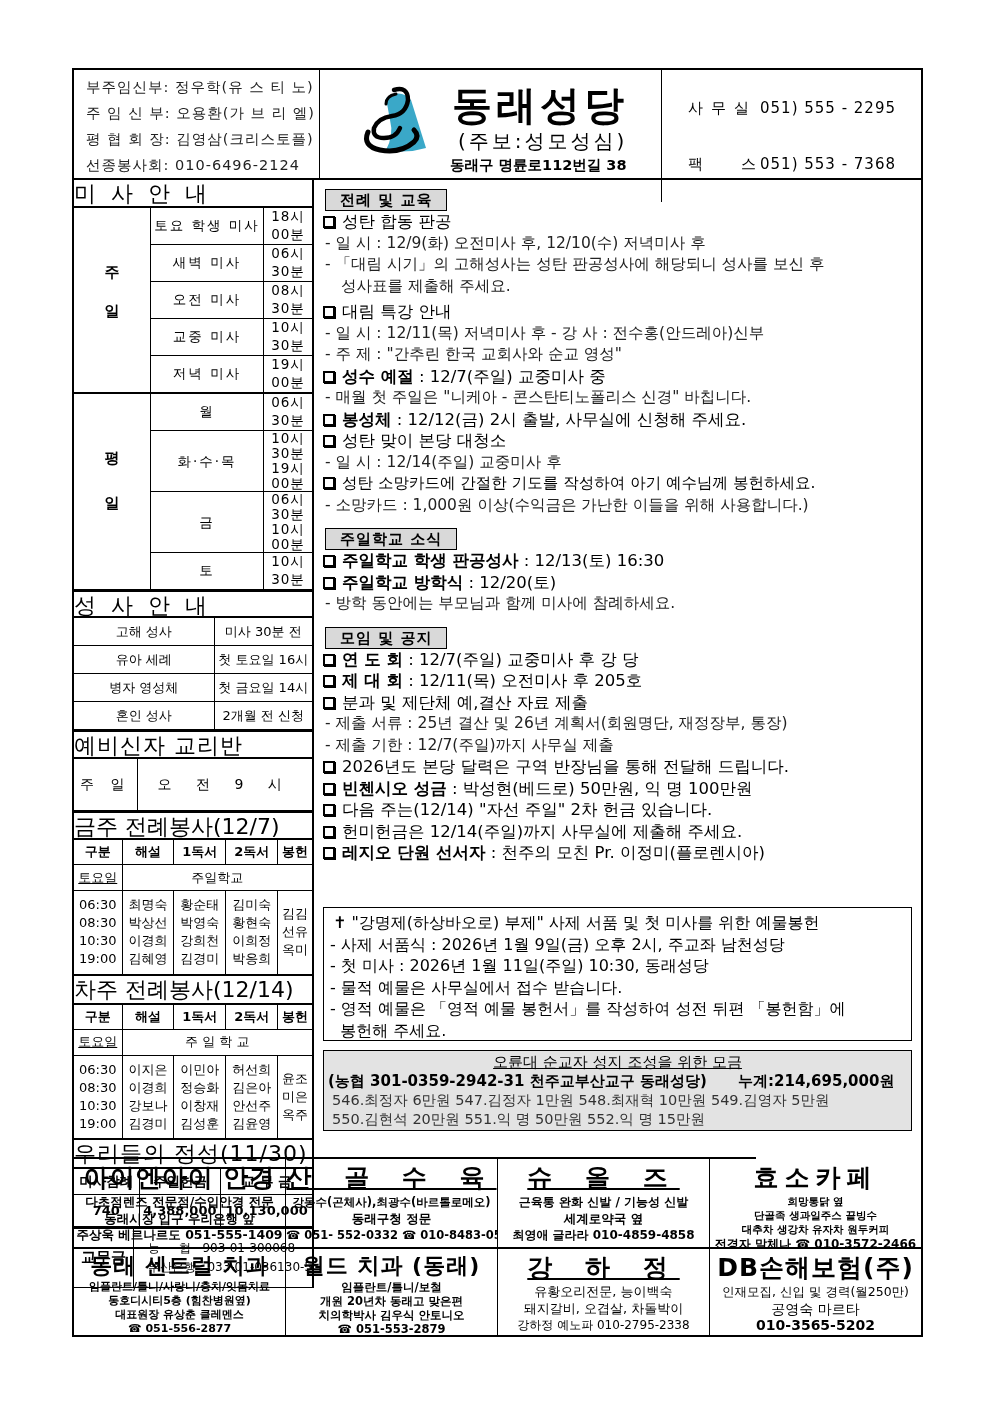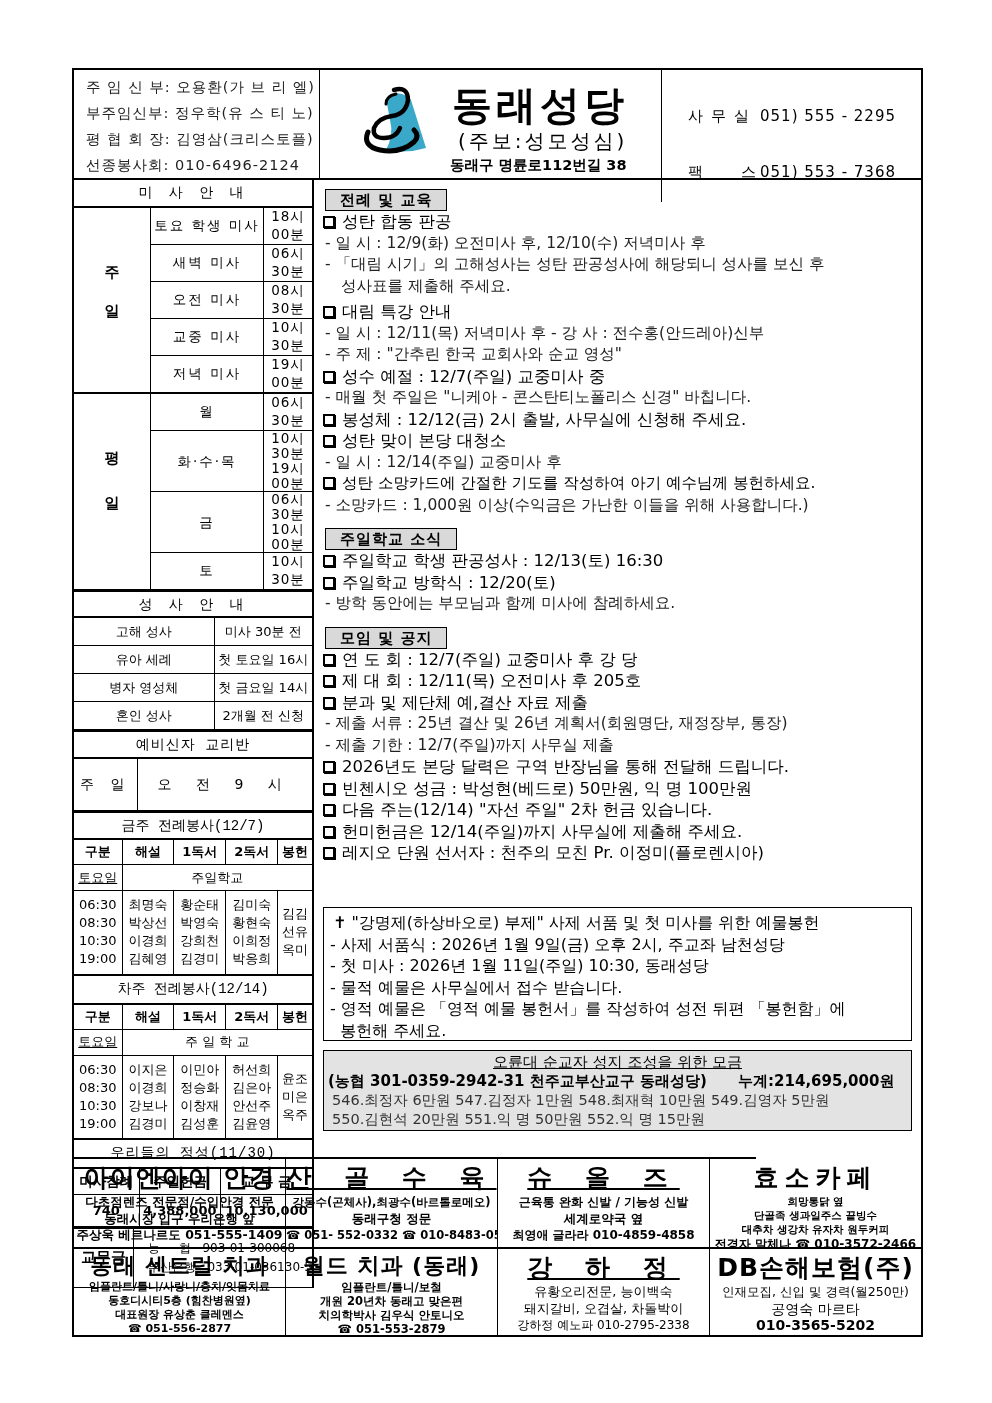--- a/index.html
+++ b/index.html
@@ -8,30 +8,30 @@
 
   
   .header { position: absolute; left: 0; top: 0; width: 847px; height: 110px; border-bottom: 2px solid #000; display: flex; }
   .h-left { width: 246px; height: 108px; border-right: 1px solid #000; padding: 4px 0 0 12px; }
   .h-left .row { font-size: 14.5px; line-height: 26px; letter-spacing: 1px; white-space: nowrap; color: #222; }
   .h-center { width: 342px; height: 132px; border-right: 1px solid #000; position: relative; }
   .logo { position: absolute; left: 36px; top: 10px; width: 80px; height: 80px; }
   .title { position: absolute; left: 132px; top: 8px; font-size: 40px; font-weight: bold; letter-spacing: 4px; }
   .subtitle { position: absolute; left: 138px; top: 58px; font-size: 20px; letter-spacing: 3px; }
   .address { position: absolute; left: 130px; top: 86px; font-size: 14.5px; font-weight: bold; }
-  .h-right { flex: 1; padding: 10px 0 0 26px; margin-top: 8px; }
+  .h-right { flex: 1; padding: 10px 0 0 26px; }
   .h-right .row { font-size: 15px; line-height: 56px; letter-spacing: 1px; white-space: nowrap; display: flex; }
   .h-right .lbl { width: 66px; letter-spacing: 8px; }
   .h-right .val { margin-left: 6px; }
 
   
   .left { position: absolute; left: 0; top: 110px; width: 240px; border-right: 2px solid #000; }
   table { border-collapse: collapse; width: 100%; }
   td, th { border: 1px solid #000; text-align: center; font-weight: normal; font-size: 13.5px; }
-  .sec-title { font-size: 14px; letter-spacing: 4px; height: 27px; text-align: center; border-bottom: 1px solid #000; line-height: 27px; font-family: Liberation Mono, monospace; }
+  .sec-title { font-size: 22px; letter-spacing: 4px; height: 27px; border-bottom: 1px solid #000; line-height: 27px; }
   .sec-title.thick { border-top: 2px solid #000; }
   .mass td { height: 26px; }
   .mass td.side { width: 31px; font-size: 15px; font-weight: bold; line-height: 38px; border-left: none; }
   .mass td.name { width: 113px; letter-spacing: 2px; }
   .mass td.time { border-right: none; letter-spacing: 1px; }
   .mass td.two { line-height: 15px; height: 36px; }
   .sac td { height: 28px; font-size: 13px; }
   .sac td:first-child { border-left: none; width: 140px; }
   .sac td:last-child { border-right: none; }
   .cat td { height: 52px; font-size: 14px; letter-spacing: 6px; }
@@ -49,21 +49,21 @@
   .off th:last-child, .off td:last-child { border-right: none; }
   .off td { height: 32px; font-size: 13px; font-weight: bold; }
   .bank td { height: 59px; }
   .bank td:first-child { font-weight: bold; font-size: 15px; border-left: none; width: 65px; }
   .bank td:last-child { text-align: left; padding-left: 14px; font-size: 12px; line-height: 19px; border-right: none; }
 
   
   .right { position: absolute; left: 240px; top: 110px; width: 607px; height: 978px; padding-left: 9px; padding-top: 9px; }
   .tag { display: inline-block; background: #d9d9d9; border: 1px solid #000; font-size: 15px; padding: 0 14px; height: 22px; line-height: 21px; letter-spacing: 1px; margin-left: 2px; font-weight: bold; }
   .item { font-size: 16.5px; line-height: 21.5px; white-space: nowrap; }
-  .item .b { font-weight: normal; }
+  .item .b { font-weight: bold; }
   .box-bullet { display: inline-block; width: 12px; height: 12px; border: 2px solid #000; margin-right: 7px; vertical-align: -1px; box-shadow: 1px 1px 0 #000; }
   .sub { font-size: 15.5px; line-height: 21.5px; white-space: nowrap; color: #222; padding-left: 2px; }
   .indent { padding-left: 18px; }
   .gap { height: 4px; }
   .notice { position: absolute; left: 9px; top: 727px; width: 589px; height: 134px; border: 1px solid #000; padding: 4px 6px; }
   .notice .line { font-size: 16px; line-height: 21.5px; white-space: nowrap; }
   .notice .hd { padding-left: 3px; }
   .fund { position: absolute; left: 9px; top: 870px; width: 589px; height: 81px; border: 1px solid #000; background: #e3e3e3; padding: 2px 4px; }
   .fund .ttl { text-align: center; font-size: 15px; text-decoration: underline; line-height: 19px; }
   .fund .acct { font-size: 15px; font-weight: bold; line-height: 19px; white-space: nowrap; }
@@ -81,22 +81,22 @@
   .ad .ln.reg { font-weight: normal; font-size: 13px; }
   .ad .ln.mid { font-size: 14px; }
 </style>
 </head>
 <body>
 
 <div class="page">
 
   <div class="header">
     <div class="h-left">
+      <div class="row"><span>부주임신부:</span> <span>정우학(유 스 티 노)</span></div>
       <div class="row"><span>주 임 신 부:</span> <span>오용환(가 브 리 엘)</span></div>
-      <div class="row"><span>부주임신부:</span> <span>정우학(유 스 티 노)</span></div>
       <div class="row"><span>평 협 회 장:</span> <span>김영삼(크리스토플)</span></div>
       <div class="row"><span>선종봉사회:</span> <span>010-6496-2124</span></div>
     </div>
     <div class="h-center">
       <svg class="logo" viewBox="0 0 80 80">
         <path d="M30 18 Q45 8 55 20 L70 68 Q50 74 30 70 Q38 55 34 40 Z" fill="#3aa8c8"></path>
         <path d="M38 10 Q52 6 52 20 Q50 34 36 36 Q22 38 18 48 Q16 58 28 58 Q40 58 44 48" fill="none" stroke="#000" stroke-width="4.5" stroke-linecap="round"></path>
         <path d="M12 52 Q6 66 24 70 Q44 74 58 62 Q64 56 58 50" fill="none" stroke="#000" stroke-width="5" stroke-linecap="round"></path>
         <path d="M40 14 Q30 16 30 24" fill="none" stroke="#000" stroke-width="3" stroke-linecap="round"></path>
       </svg>

